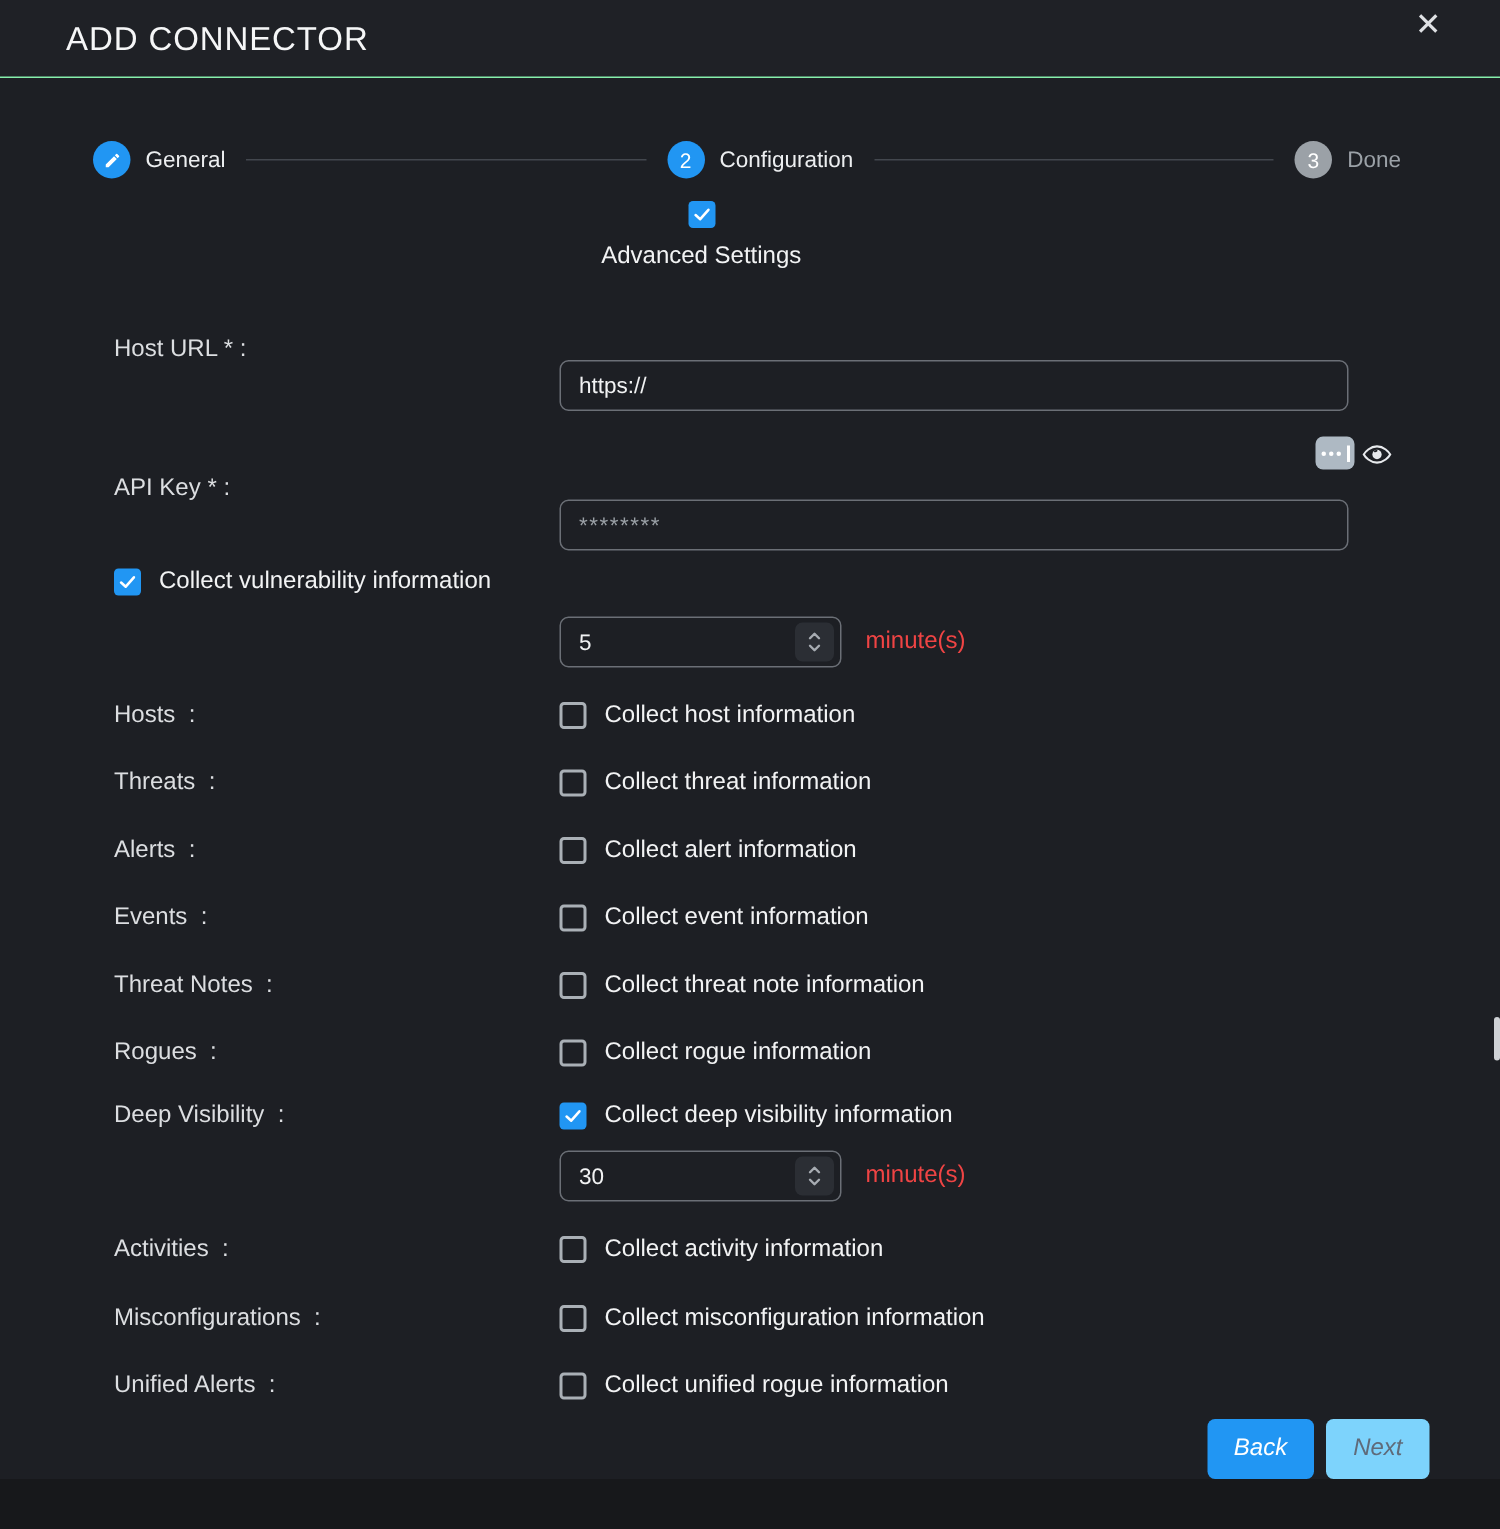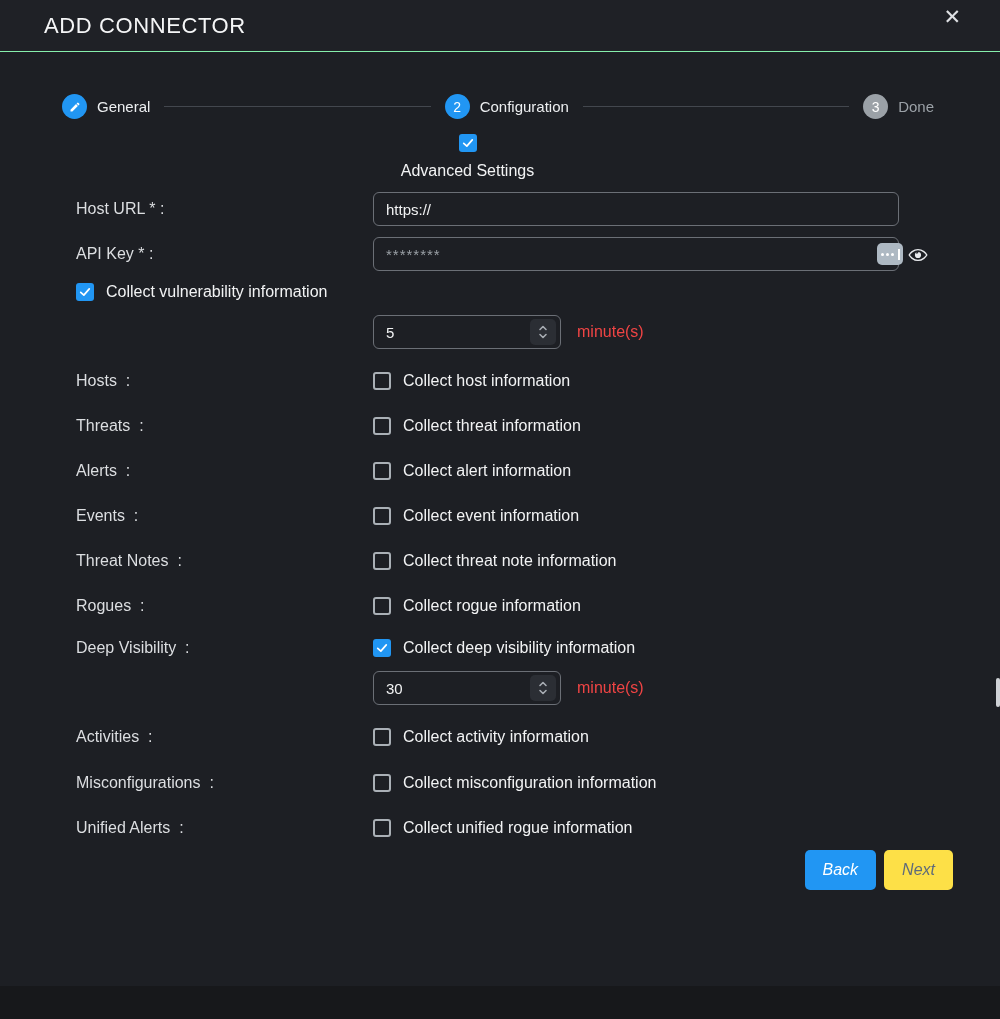--- a/index.html
+++ b/index.html
@@ -69,21 +69,21 @@
   .row { display:flex; align-items:center; }
   .row-label {
     width:297px; flex-shrink:0;
     font-size:16px; color:#dcdee1; white-space:pre;
   }
   .row-control { display:flex; align-items:center; width:562px; }
   .text-input {
     width:526px; height:34px;
     background:transparent; border:1px solid #6b6f76; border-radius:6px;
     color:#f1f2f3; font-size:15px; padding:0 12px;
-    font-family:"Liberation Sans", sans-serif; outline:none;
+    font-family:"Liberation Sans", sans-serif; outline:none;margin-top:48px;
   }
   .text-input::placeholder { color:#878c94; }
   .input-row { margin-bottom:11px; }
   .site-row { margin-bottom:22px; }
   .pw-wrap { position:relative; width:562px; }
   .pw-wrap .text-input { padding-right:70px; color:#9aa0a6; letter-spacing:1px; }
   .autofill-icon {
     position:absolute; right:32px; top:6px;
     width:26px; height:22px; background:#aeb9c3; border-radius:5px;
     display:flex; align-items:center; justify-content:center; gap:2px;
@@ -122,21 +122,21 @@
   .footer {
     margin-top:13px; padding-right:47px;
     display:flex; justify-content:flex-end; gap:8px;
   }
   .btn {
     border:none; border-radius:5px; font-size:16px;
     font-family:"Liberation Sans", sans-serif;
     padding:0 18px; height:40px; cursor:pointer;font-style:italic;
   }
   .btn-back { background:#2196f3; color:#fff; }
-  .btn-next { background:#fde047; color:#5f6b7a; cursor:default; }
+  .btn-next { background:#7dd3fc; color:#5f6b7a; cursor:default; }
   
   .scroll-thumb {
     position:absolute; right:0; top:678px;
     width:4px; height:29px; background:#cfd2d6; border-radius:2px;
   }
 </style>
 </head>
 <body>
 
 <div class="modal">

